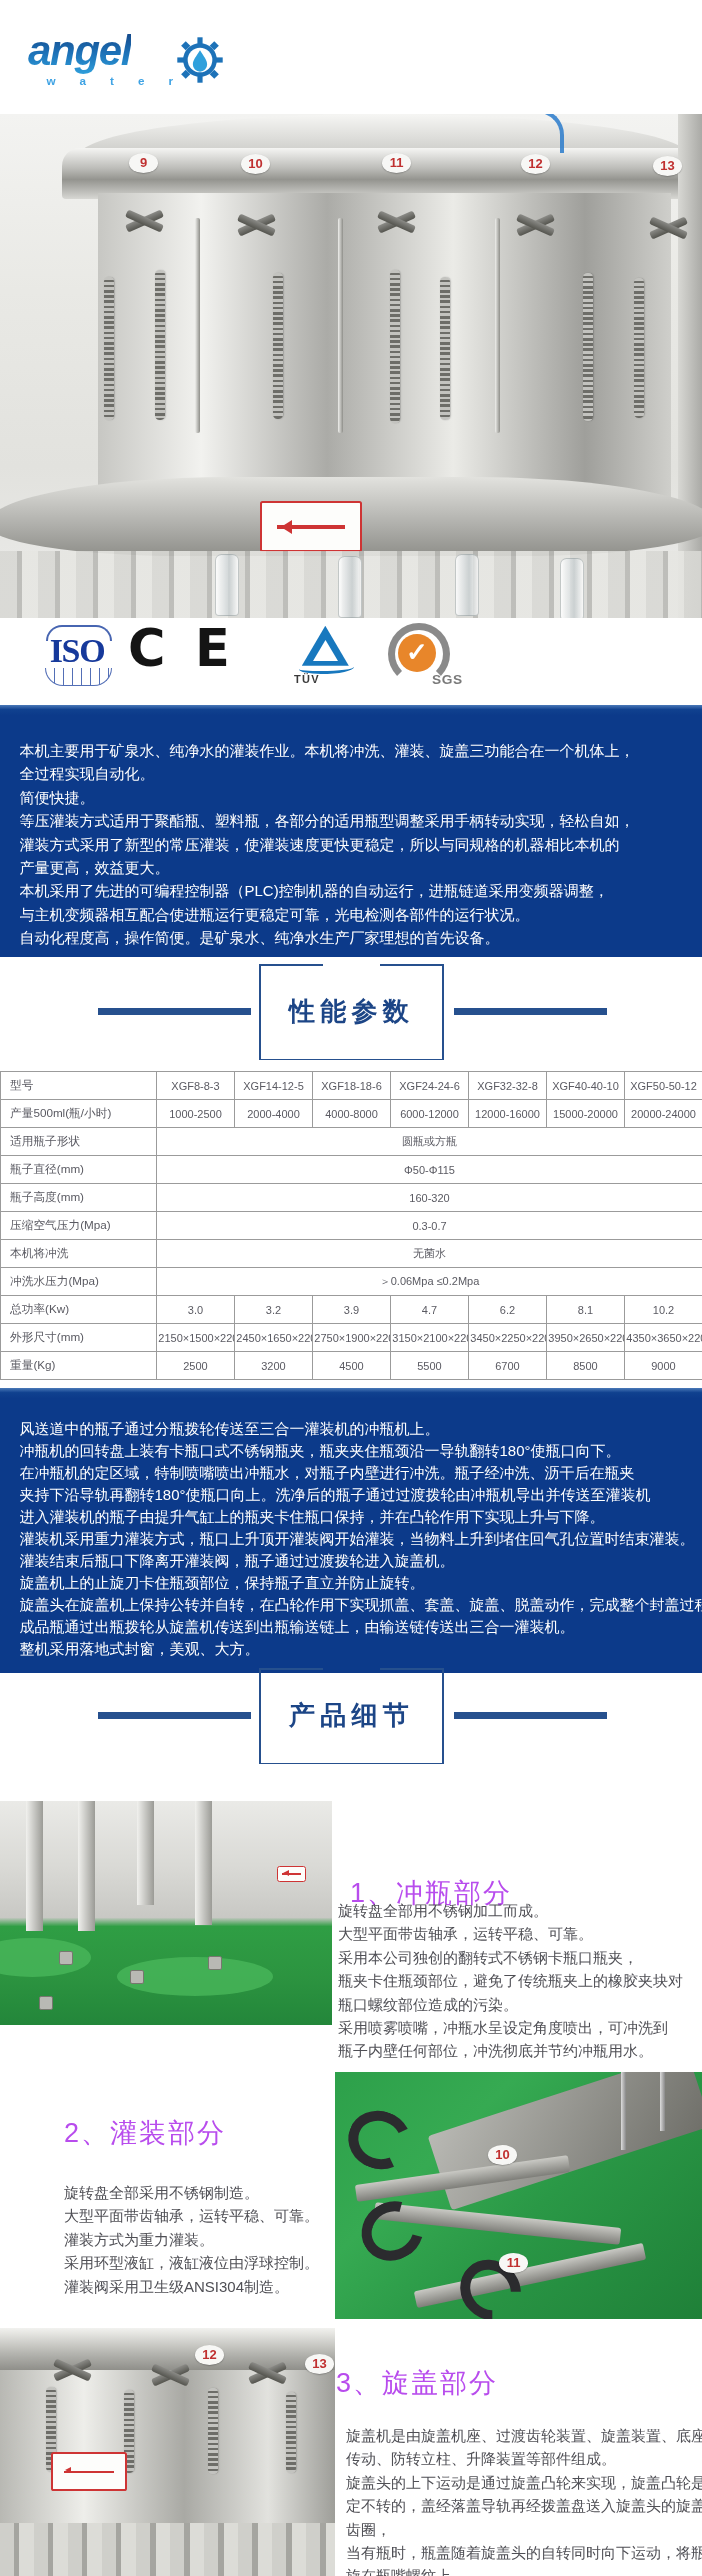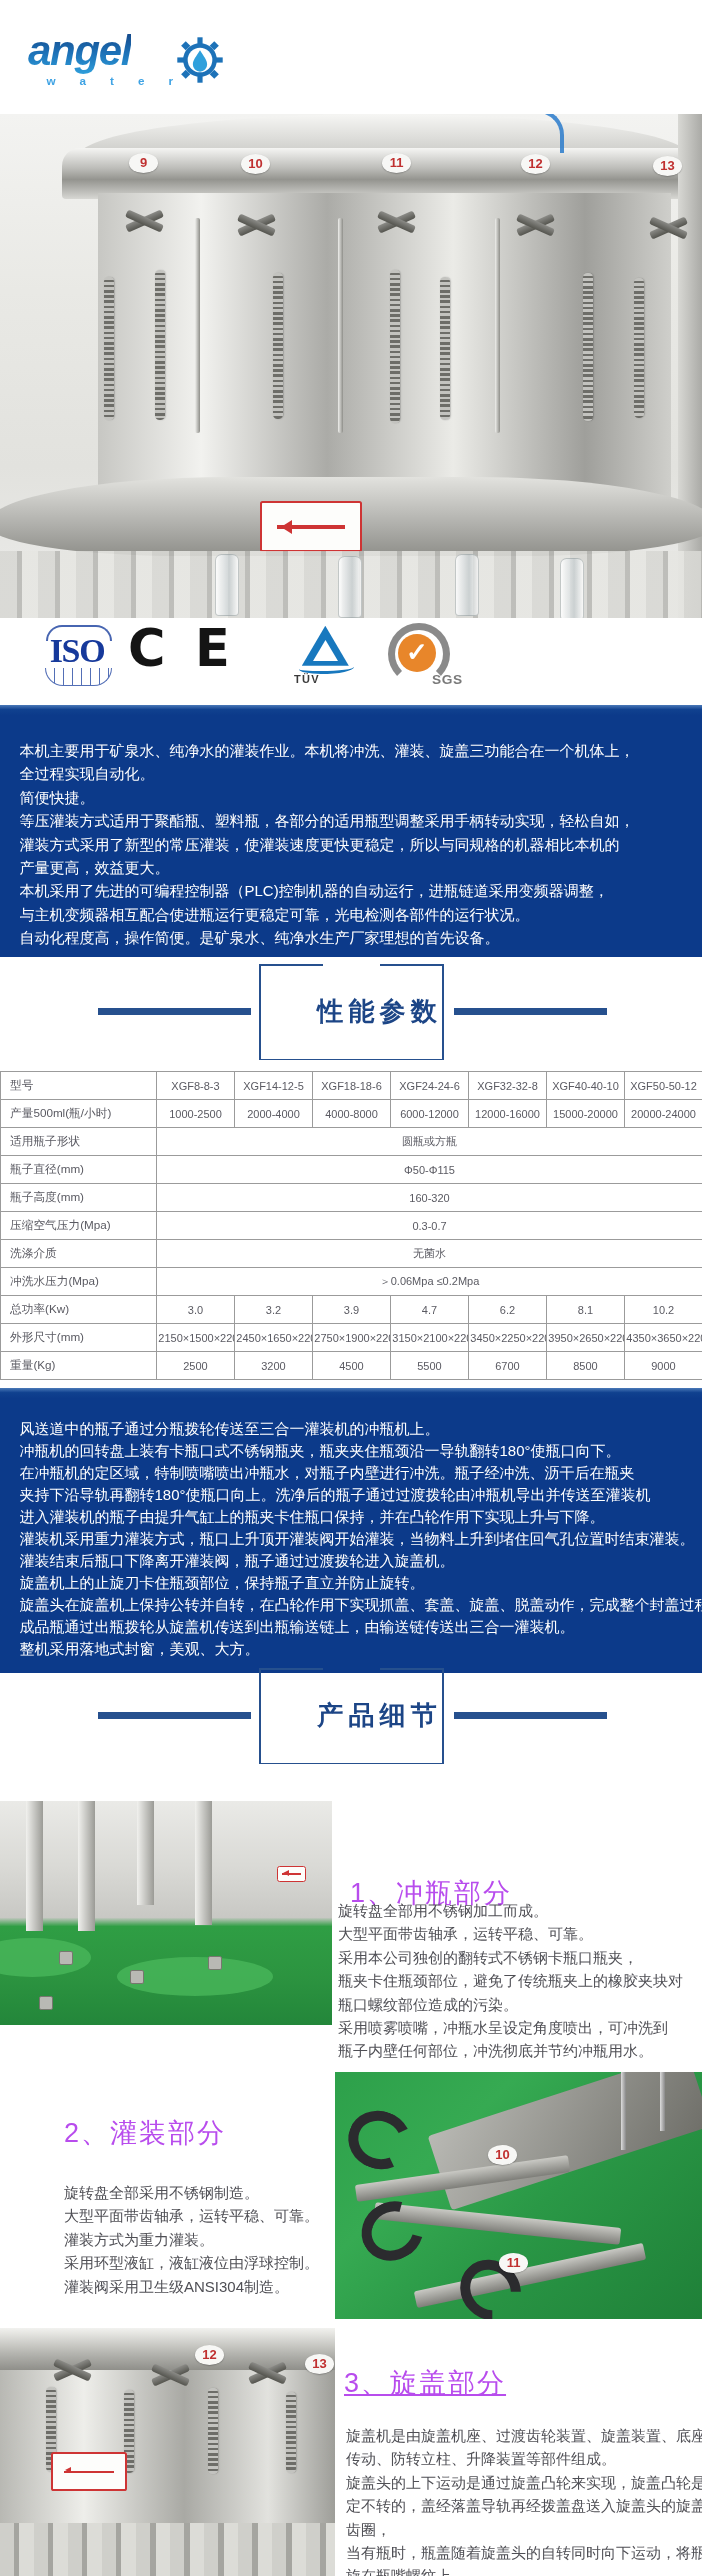--- a/index.html
+++ b/index.html
@@ -91,21 +91,21 @@
   .bluebox{position:absolute;left:0;width:703px;box-sizing:border-box;color:#ffffff;
       background:linear-gradient(180deg,#4a79b8 0,#10418f 4.6px,#0c3a8a 10.4px,#0c3a8a 100%);overflow:hidden;}
   .bluebox .tline{white-space:nowrap;overflow:hidden;}
   .bb1{top:705px;height:252px;padding:34px 0 0 19.5px;font-size:15px;line-height:23.4px;}
   .bb2{top:1388px;height:285px;padding:30px 0 0 19.5px;font-size:15px;line-height:22px;}
 
   
   .sec-hdr{position:absolute;left:0;width:703px;height:98px;}
   .bracket-box{position:absolute;left:259px;top:0;width:185px;height:96px;box-sizing:border-box;
       border-left:2px solid #26508e;border-right:2px solid #26508e;border-bottom:1.3px solid #26508e;
-      display:flex;align-items:center;justify-content:flex-end;}
+      display:flex;align-items:center;justify-content:center;}
   .bracket-box::before,.bracket-box::after{content:'';position:absolute;top:0;width:62px;height:2px;background:#26508e;}
   .bracket-box::before{left:0;}
   .bracket-box::after{right:0;}
   .sec-title{font-family:"Liberation Serif",serif;font-size:26px;font-weight:600;color:#1c4586;letter-spacing:5.2px;}
   .dash{position:absolute;top:44px;width:153px;height:7.2px;background:#26508e;}
   .dash-l{left:98px;}
   .dash-r{left:454px;}
 
   
   .spec{position:absolute;top:1071px;left:0;width:703px;border-collapse:collapse;table-layout:fixed;
@@ -294,21 +294,21 @@
         </tr>
         <tr>
           <td class="rowlabel">瓶子高度(mm)</td>
           <td colspan="7">160-320</td>
         </tr>
         <tr>
           <td class="rowlabel">压缩空气压力(Mpa)</td>
           <td colspan="7">0.3-0.7</td>
         </tr>
         <tr>
-          <td class="rowlabel">洗涤介质</td>
+          <td class="rowlabel">本机将冲洗</td>
           <td colspan="7">无菌水</td>
         </tr>
         <tr>
           <td class="rowlabel">冲洗水压力(Mpa)</td>
           <td colspan="7">＞0.06Mpa ≤0.2Mpa</td>
         </tr>
         <tr>
           <td class="rowlabel">总功率(Kw)</td>
           <td>3.0</td>
           <td>3.2</td>
@@ -424,21 +424,21 @@
     <div class="clamp abs" style="left:247px;top:29px;"></div>
     <div class="spring" style="left:46px;top:59px;height:85px;"></div>
     <div class="spring" style="left:124px;top:62px;height:83px;"></div>
     <div class="spring" style="left:208px;top:60px;height:86px;"></div>
     <div class="spring" style="left:286px;top:64px;height:81px;"></div>
     <div class="arrow-sign small" style="left:51px;top:124px;width:72px;height:35px;border-width:2px;">
       <div class="arrow-glyph"></div>
     </div>
     <div class="s3lower"></div>
   </div>
-  <div class="dtitle" style="left:344px;top:2365px;text-decoration:underline;">3、旋盖部分</div>
+  <div class="dtitle" style="left:336px;top:2365px;">3、旋盖部分</div>
   <div class="dtext" style="left:346px;top:2424px;width:357px;height:152px;">
       <div class="tline">旋盖机是由旋盖机座、过渡齿轮装置、旋盖装置、底座及</div>
       <div class="tline">传动、防转立柱、升降装置等部件组成。</div>
       <div class="tline">旋盖头的上下运动是通过旋盖凸轮来实现，旋盖凸轮是固</div>
       <div class="tline">定不转的，盖经落盖导轨再经拨盖盘送入旋盖头的旋盖</div>
       <div class="tline">齿圈，</div>
       <div class="tline">当有瓶时，瓶盖随着旋盖头的自转同时向下运动，将瓶盖</div>
       <div class="tline">旋在瓶嘴螺纹上。</div>
     </div>
 

